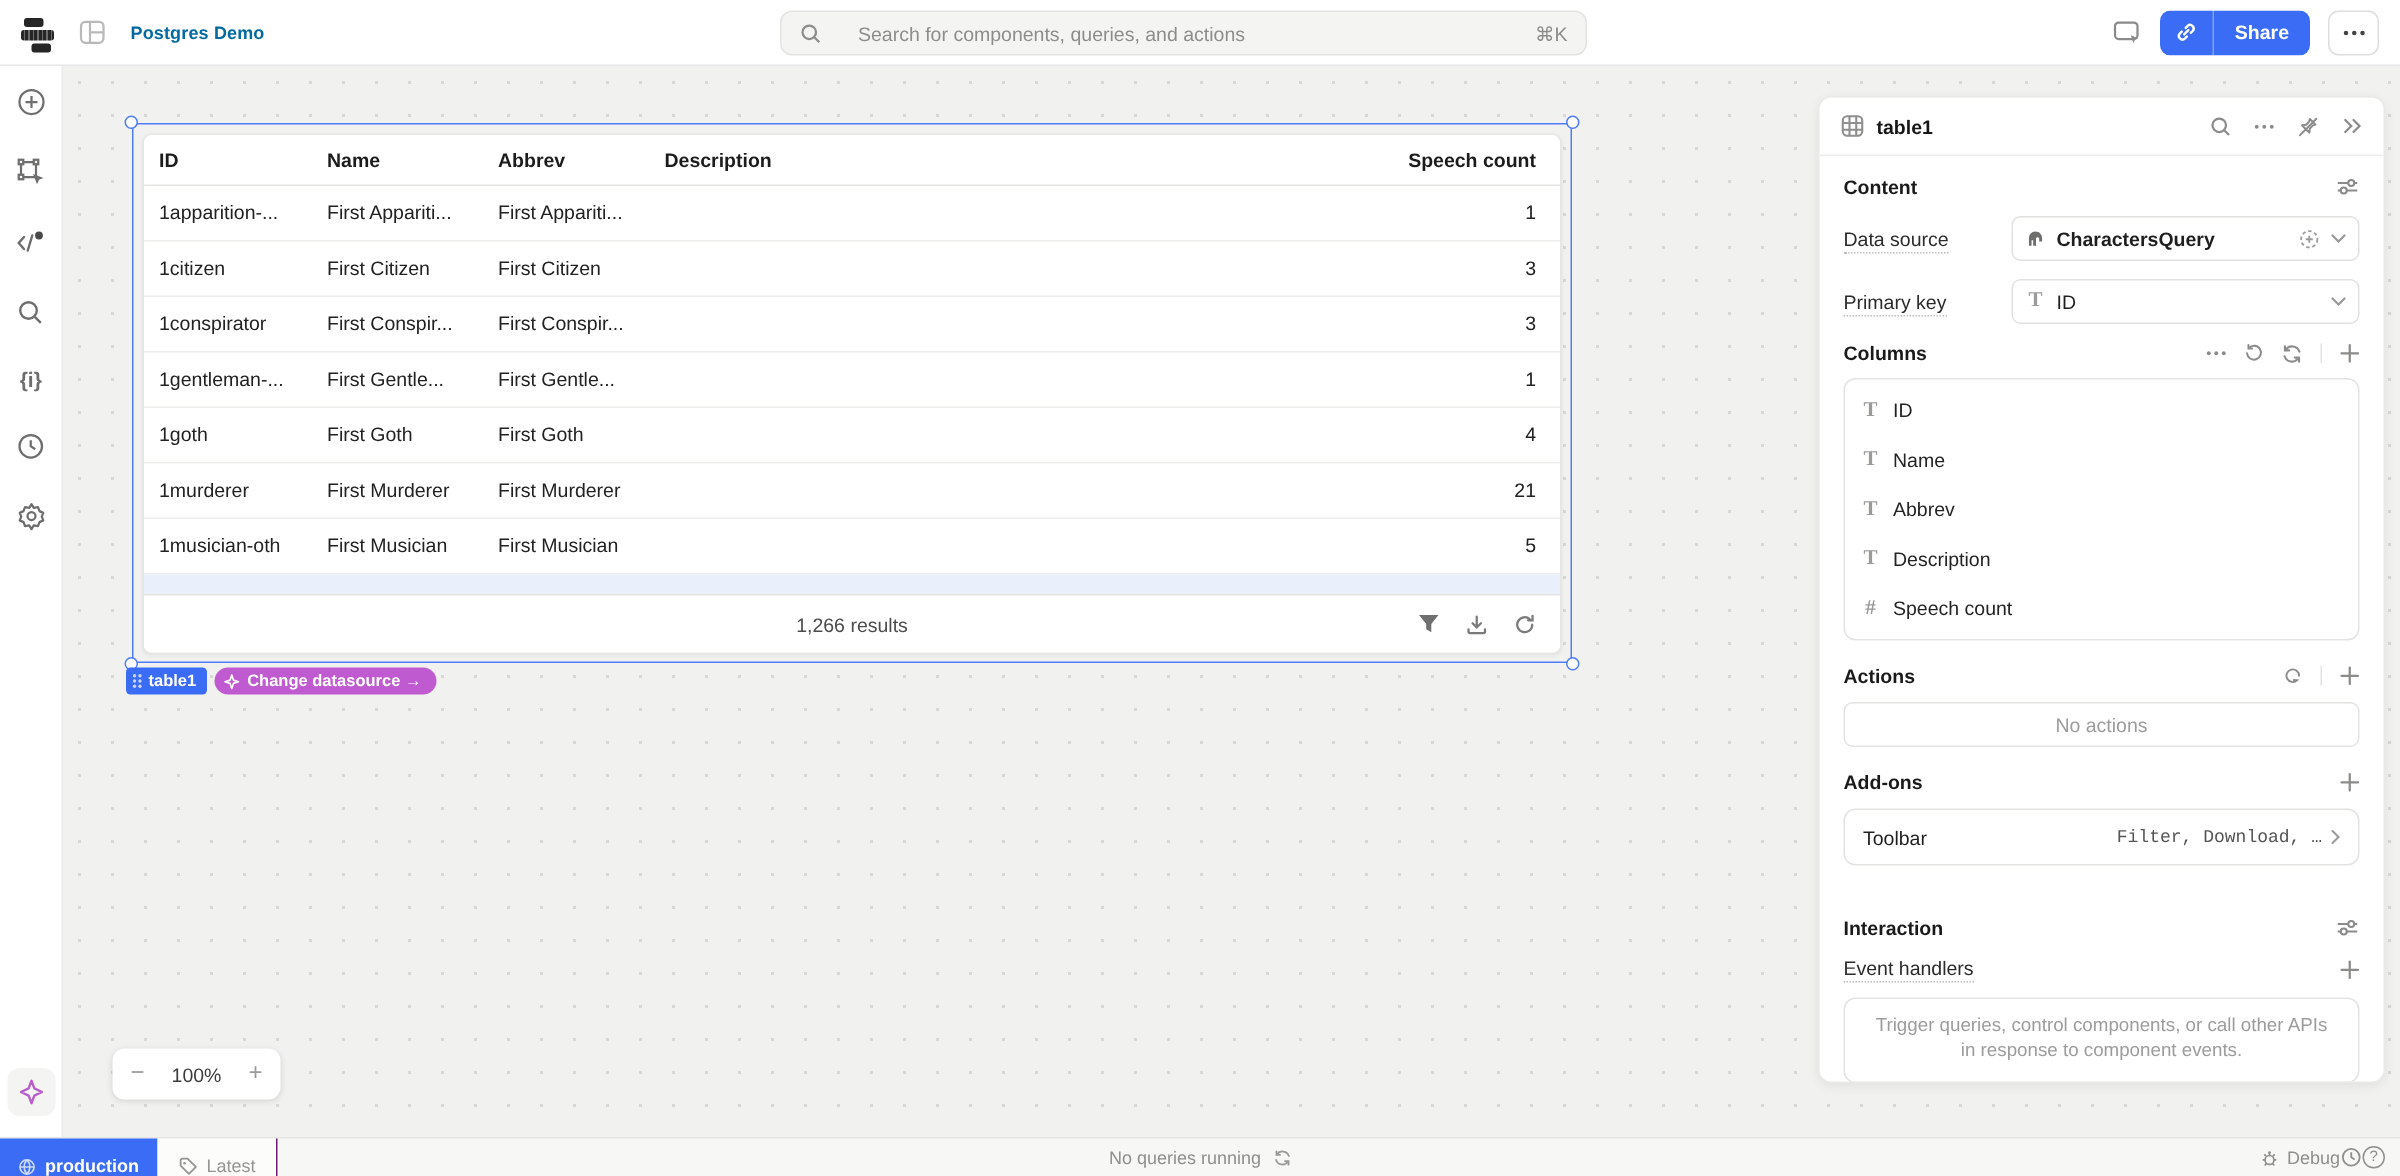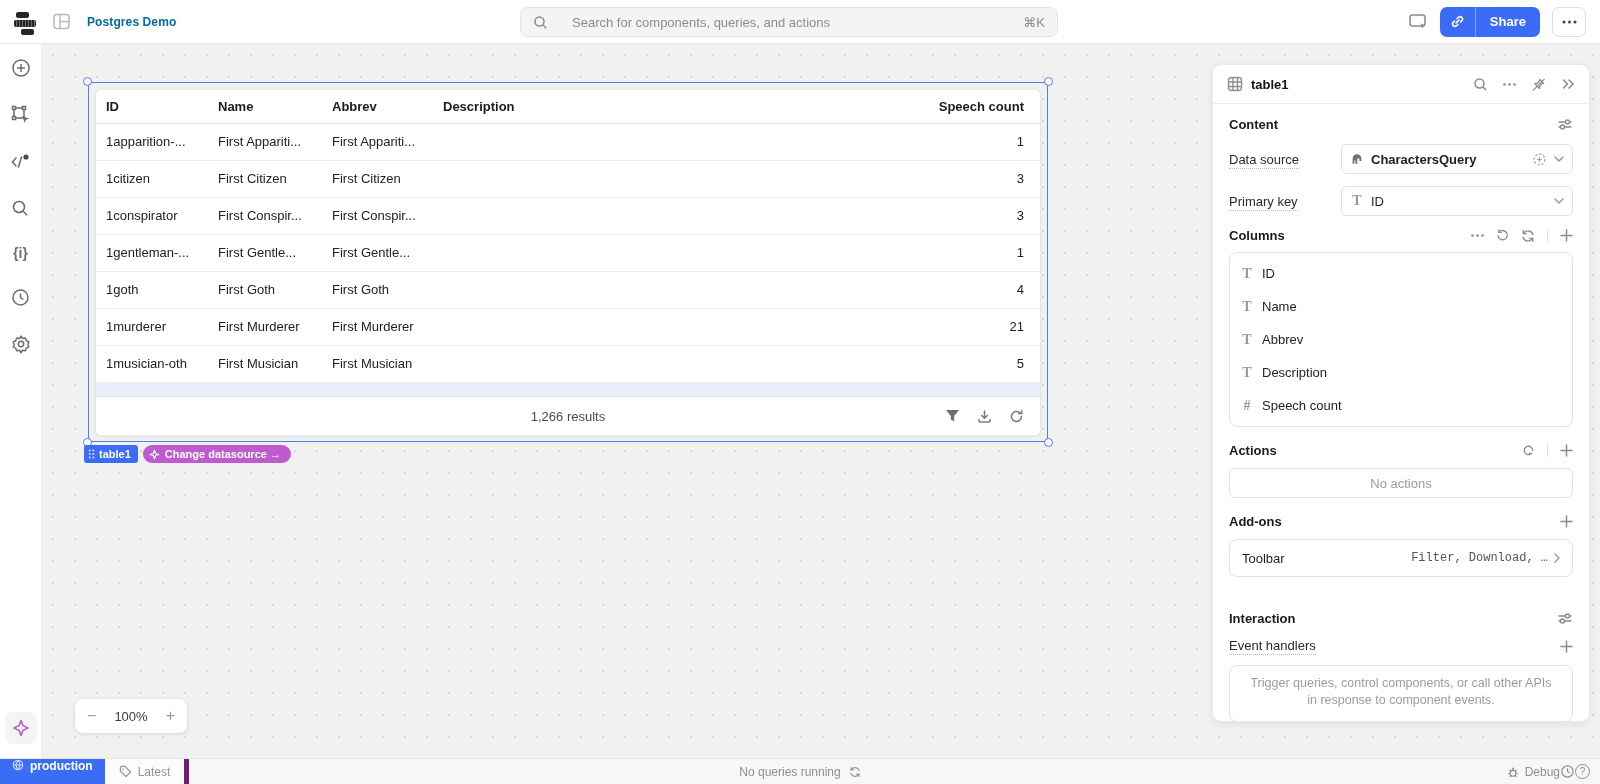--- a/index.html
+++ b/index.html
@@ -83,22 +83,22 @@
   .col-item { height:33px; display:flex; align-items:center; gap:8px; padding:0 10px; font-size:13px; color:#242424; cursor:pointer; }
   .empty-box { border:1px solid #e3e3e1; border-radius:6px; height:30px; display:flex; align-items:center; justify-content:center; font-size:13px; color:#9c9c9a; margin-bottom:16px; }
   .toolbar-box { border:1px solid #e3e3e1; border-radius:8px; height:38px; display:flex; align-items:center; padding:0 12px; margin-bottom:16px; cursor:pointer; }
   .toolbar-box .tl { font-size:13px; color:#1f1f1f; }
   .toolbar-box .tv { margin-left:auto; font-family:"Liberation Mono", monospace; font-size:12px; color:#555; display:flex; align-items:center; gap:6px; }
   .interaction-gap { height:18px; }
   .hint-box { border:1px solid #e3e3e1; border-radius:8px; padding:9px 18px 12px; font-size:12.5px; line-height:17px; color:#9c9c9a; text-align:center; }
 
   
   .statusbar { height:26px; background:#f7f7f5; border-top:1px solid #e5e5e3; display:flex; align-items:center; position:relative; font-size:12px; z-index:30; }
-  .env-badge { height:100%; background:#3b6cf5; color:#fff; font-weight:700; display:flex; align-items:flex-start; gap:6px; padding:0 12px; cursor:pointer; }
-  .ver-item { display:flex; align-items:center; gap:6px; color:#959593; padding:0 14px; height:100%; background:#fcfcfb; border-right:5px solid #701a75; cursor:pointer; }
+  .env-badge { height:100%; background:#3b6cf5; color:#fff; font-weight:700; display:flex; align-items:flex-end; gap:6px; padding:0 12px; cursor:pointer; }
+  .ver-item { display:flex; align-items:flex-end; gap:6px; color:#959593; padding:0 14px; height:100%; background:#fcfcfb; border-right:1px solid #701a75; cursor:pointer; }
   .sb-center { position:absolute; left:0; right:0; display:flex; align-items:center; justify-content:center; gap:8px; color:#8f8f8d; pointer-events:none; }
   .sb-center > span { pointer-events:auto; }
   .sb-right { margin-left:auto; display:flex; align-items:center; gap:0; padding-right:10px; color:#8f8f8d; }
   .sb-right .dbg { display:flex; align-items:center; gap:5px; cursor:pointer; }
   .help-circle { width:15px; height:15px; border:1.2px solid #8f8f8d; border-radius:50%; display:flex; align-items:center; justify-content:center; font-size:10px; cursor:pointer; }
 </style>
 </head>
 <body>
 
 <div class="topbar">

